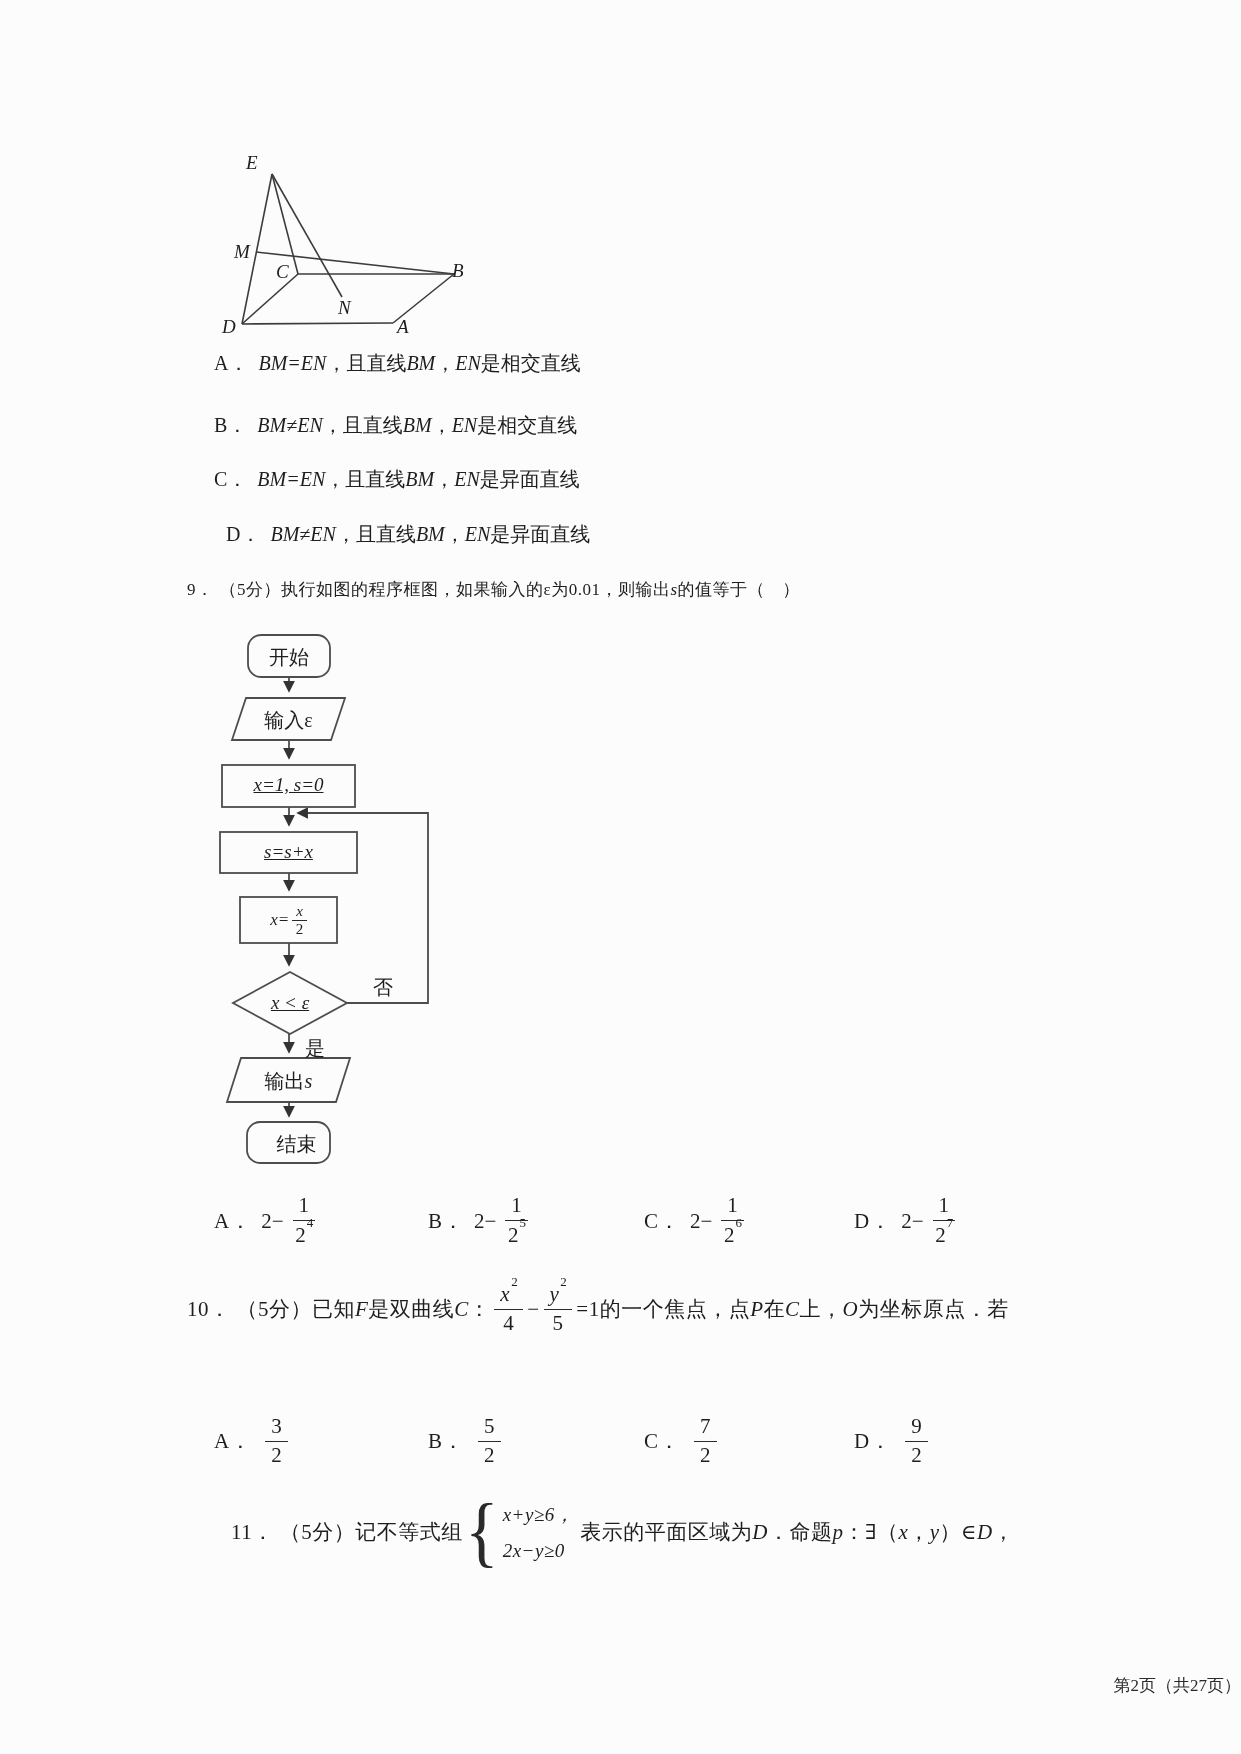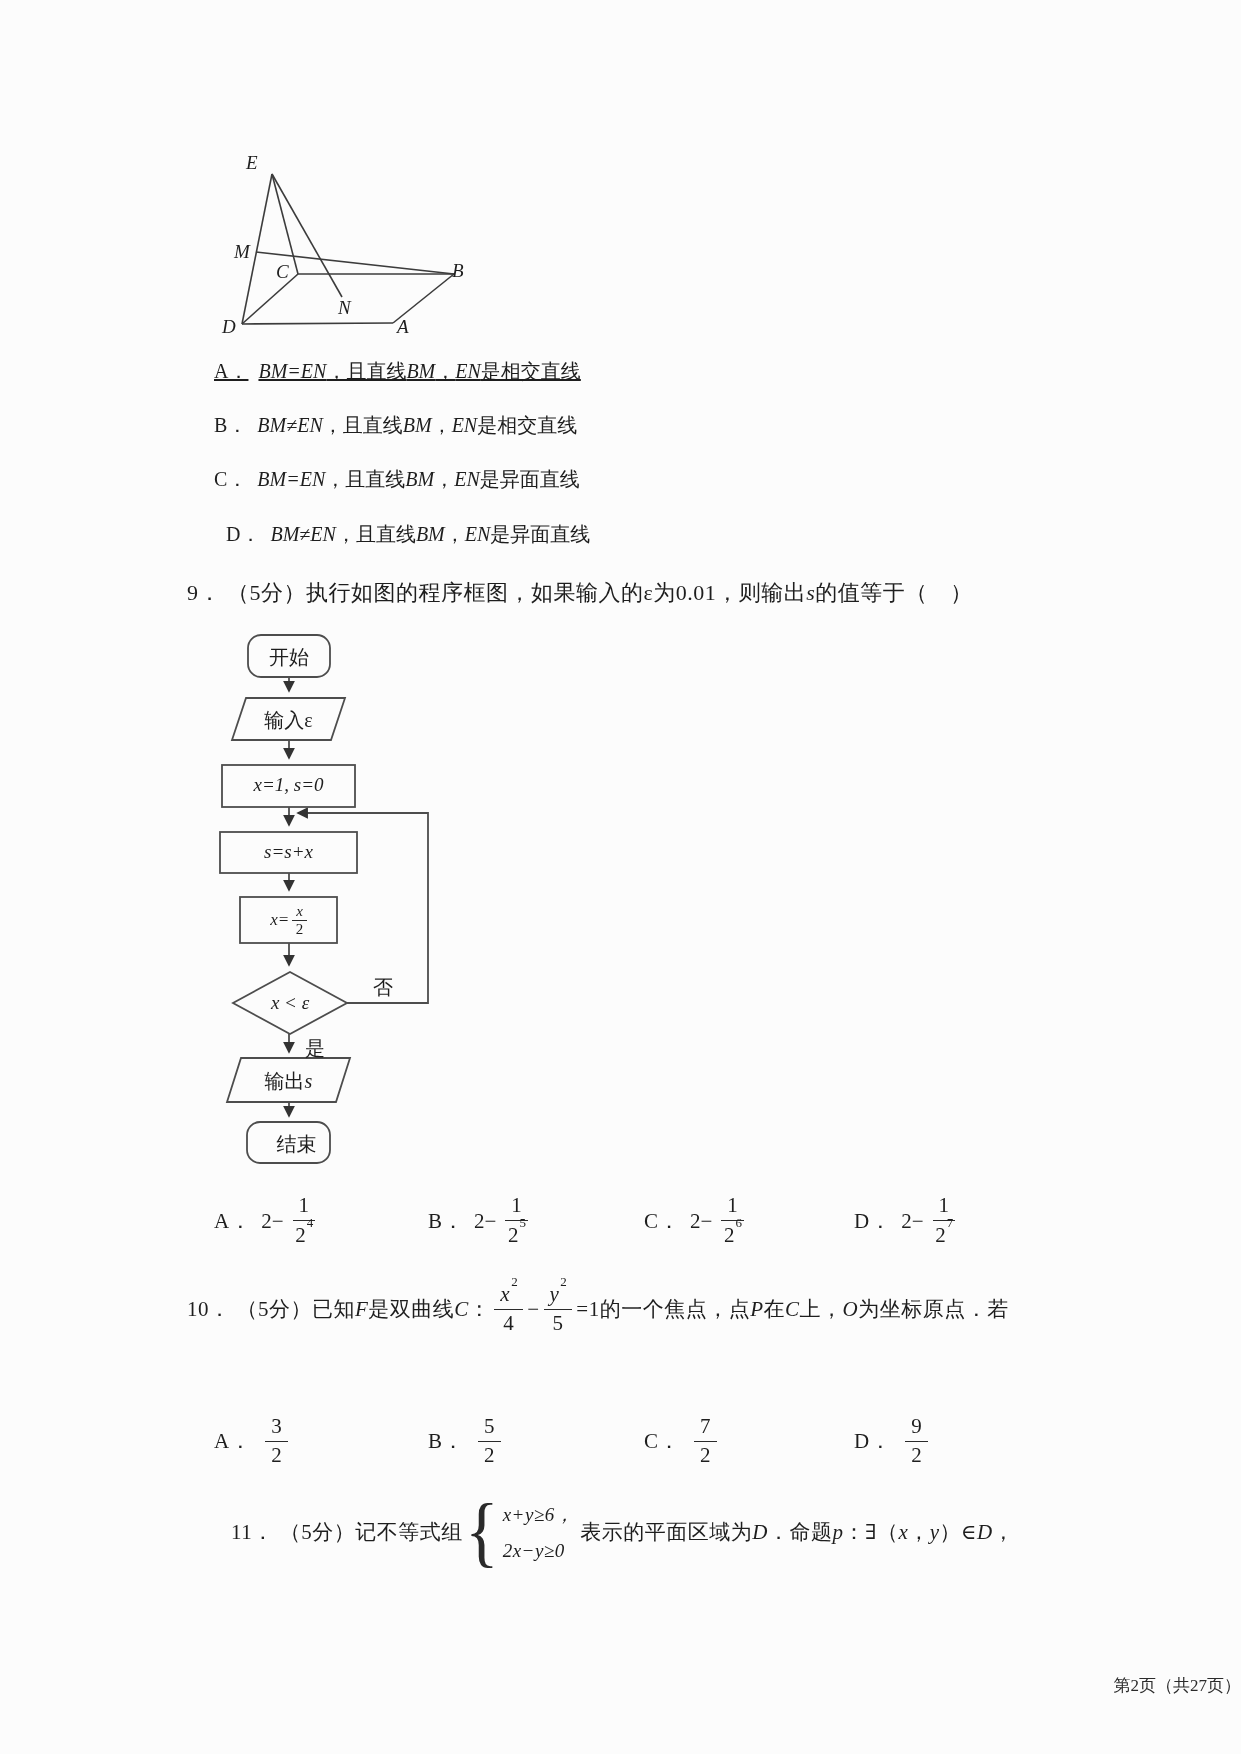--- a/index.html
+++ b/index.html
@@ -3,37 +3,37 @@
 <meta charset="utf-8">
 <style>
   html,body { margin:0; padding:0; background:#e9e9e9; }
   .page {
     position:relative; width:1241px; height:1754px; margin:0 auto;
     background:#fcfcfc; color:#1e1e1e;
     font-family:"Liberation Serif","DejaVu Serif",serif;
     overflow:hidden;
   }
   .abs { position:absolute; }
-  .t { position:absolute; font-size:22px; letter-spacing:0.5px; white-space:nowrap; }
+  .t { position:absolute; font-size:17px; letter-spacing:0.5px; white-space:nowrap; }
   .math { font-style:italic; font-family:"Liberation Serif","DejaVu Serif",serif; }
   .qnum { margin-right:6px; }
   .opt-row { position:absolute; font-size:20px; white-space:nowrap; }
   .opt-row .lab { margin-right:10px; }
   .flexrow { position:absolute; display:flex; align-items:center; white-space:nowrap; font-size:21px; letter-spacing:0.5px; }
   .optfrac { position:absolute; display:flex; align-items:center; font-size:21px; }
   .optfrac .lab { margin-right:10px; letter-spacing:0.5px; }
   .optfrac .pre { margin-right:5px; }
   .frac { display:inline-flex; flex-direction:column; align-items:center; margin:0 4px; line-height:1.12; }
   .frac .fnum { padding:0 6px 2px; border-bottom:1.7px solid #2a2a2a; text-align:center; }
   .frac .fden { padding-top:2px; text-align:center; }
   .sup { font-size:13px; position:relative; top:-7px; left:1px; font-style:normal; }
   
   .fc { position:absolute; left:170px; top:625px; width:280px; height:545px; }
   .fc-label { position:absolute; text-align:center; font-size:20px; color:#1e1e1e; white-space:nowrap; }
-  .fc-math { font-style:italic; font-size:19px; }
+  .fc-math { font-style:italic; font-size:19px;text-decoration:underline; }
   .sfrac { display:inline-flex; flex-direction:column; align-items:center; font-size:15px; line-height:1.1; margin-left:3px; }
   .sfrac .fnum { padding:0 4px 1px; border-bottom:1.4px solid #2a2a2a; }
   .branch { position:absolute; font-size:20px; }
   .ineq-col { display:inline-flex; flex-direction:column; margin:0 6px 0 2px; font-size:19px; line-height:1.0; gap:17px; }
   .brace { font-size:78px; line-height:0.8; font-weight:400; color:#2a2a2a; transform:scaleX(0.9); }
   .footer { position:absolute; top:1674px; left:0; width:1241px; text-align:right; font-size:17px; color:#2b2b2b; }
   svg text { font-family:"Liberation Serif","DejaVu Serif",serif; }
 </style>
 </head>
 <body>
@@ -58,21 +58,21 @@
         <text x="86" y="143">C</text>
         <text x="262" y="142">B</text>
         <text x="148" y="179">N</text>
         <text x="32" y="198">D</text>
         <text x="207" y="198">A</text>
       </g>
     </svg>
   </div>
 
   <div>
-    <div class="opt-row" style="left:214px; top:358px;text-decoration:underline;">
+    <div class="opt-row" style="left:214px; top:350px;">
       <span class="lab">A．</span><span class="math">BM=EN</span><span>，且直线</span><span class="math">BM</span><span>，</span><span class="math">EN</span><span>是相交直线</span>
     </div>
     <div class="opt-row" style="left:214px; top:412px;">
       <span class="lab">B．</span><span class="math">BM≠EN</span><span>，且直线</span><span class="math">BM</span><span>，</span><span class="math">EN</span><span>是相交直线</span>
     </div>
     <div class="opt-row" style="left:214px; top:466px;">
       <span class="lab">C．</span><span class="math">BM=EN</span><span>，且直线</span><span class="math">BM</span><span>，</span><span class="math">EN</span><span>是异面直线</span>
     </div>
     <div class="opt-row" style="left:226px; top:521px;">
       <span class="lab">D．</span><span class="math">BM≠EN</span><span>，且直线</span><span class="math">BM</span><span>，</span><span class="math">EN</span><span>是异面直线</span>

